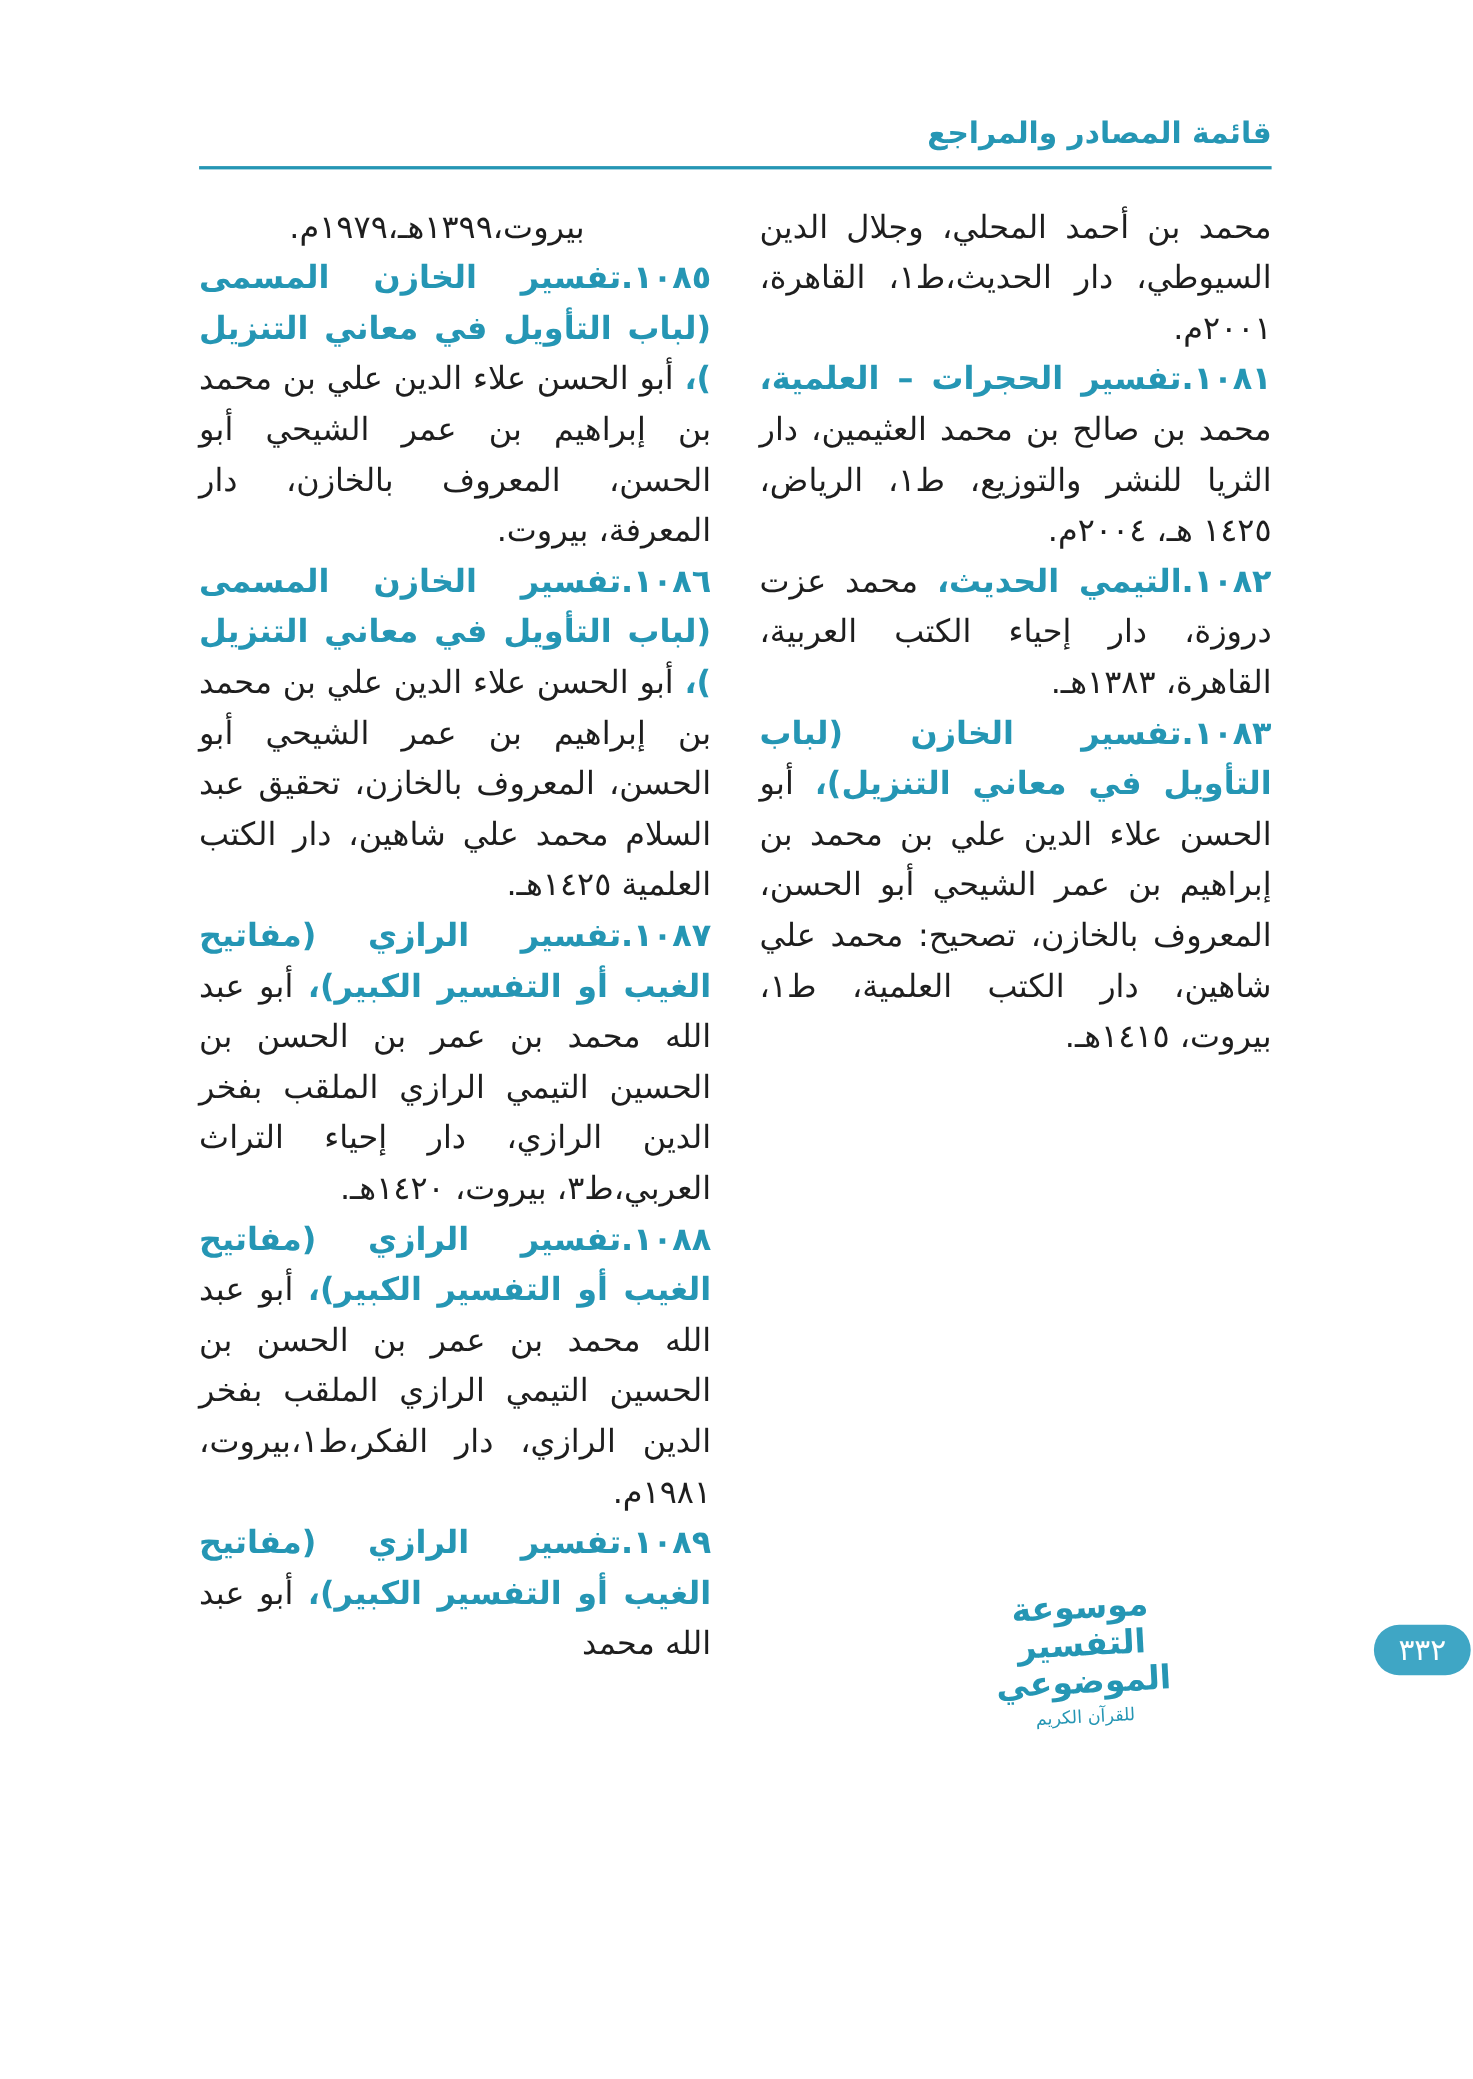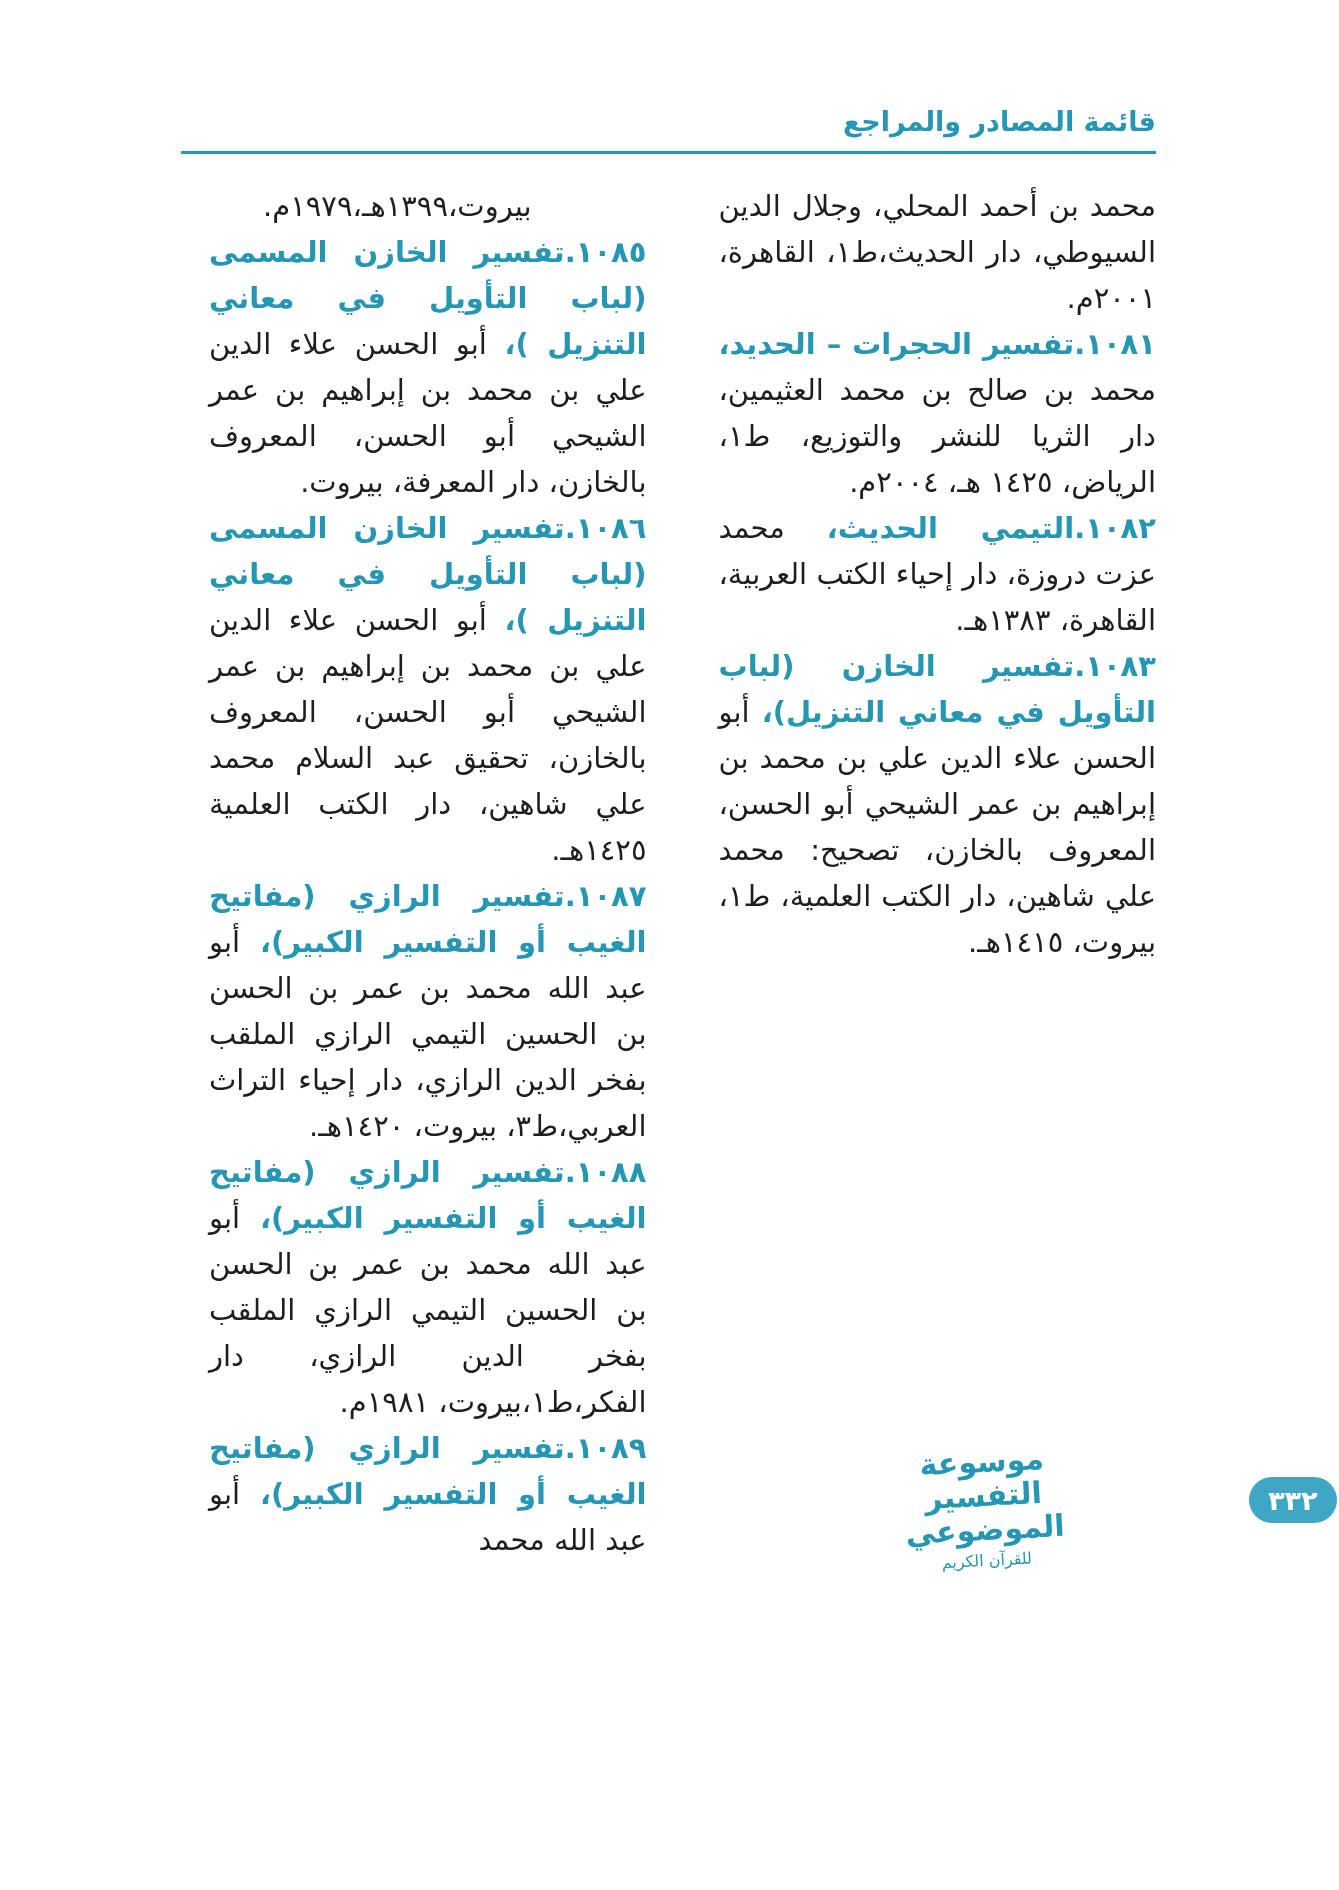--- a/index.html
+++ b/index.html
@@ -33,58 +33,57 @@
   
   .content{
     position:absolute;top:183px;right:183px;width:975px;
     display:flex;gap:44px;direction:rtl;
   }
   .col{
     flex:1;min-width:0;
     font-size:29px;line-height:46px;
     color:var(--text);
     text-align:justify;
-    margin-left:28px;
   }
   .col p{margin:0;}
   .intro-indent{text-indent:115px;}
   .num,.title{color:var(--accent);font-weight:bold;}
 
   
   .logo{
     position:absolute;top:1445px;right:240px;width:230px;
     text-align:center;color:var(--accent);
     transform:rotate(-3deg);
   }
   .logo-line1{font-size:30px;font-weight:bold;line-height:34px;}
   .logo-line2{font-size:16px;margin-top:4px;letter-spacing:1px;}
 
   
   .page-badge{
     position:absolute;top:1477px;right:2px;
     width:88px;height:46px;border-radius:23px;
     background:var(--badge);color:#ffffff;
     display:flex;align-items:center;justify-content:center;
-    font-size:27px;font-weight:bold;
+    font-size:27px;font-weight:normal;
   }
 </style>
 </head>
 <body>
 
 <div class="page">
 
   <div class="header-title">قائمة المصادر والمراجع</div>
   <div class="header-rule"></div>
 
   <div class="content">
 
     <div class="col">
       <p>محمد بن أحمد المحلي، وجلال الدين السيوطي، دار الحديث،ط١، القاهرة، ٢٠٠١م.</p>
       <div>
-          <p class="entry"><span class="num">١٠٨١.</span><span class="title">تفسير الحجرات – الحديد،</span> <span class="body-text">محمد بن صالح بن محمد العثيمين، دار الثريا للنشر والتوزيع، ط١، الرياض، ١٤٢٥ هـ، ٢٠٠٤م.</span></p>
+          <p class="entry"><span class="num">١٠٨١.</span><span class="title">تفسير الحجرات – العلمية،</span> <span class="body-text">محمد بن صالح بن محمد العثيمين، دار الثريا للنشر والتوزيع، ط١، الرياض، ١٤٢٥ هـ، ٢٠٠٤م.</span></p>
           <p class="entry"><span class="num">١٠٨٢.</span><span class="title">التيمي الحديث،</span> <span class="body-text">محمد عزت دروزة، دار إحياء الكتب العربية، القاهرة، ١٣٨٣هـ.</span></p>
           <p class="entry"><span class="num">١٠٨٣.</span><span class="title">تفسير الخازن (لباب التأويل في معاني التنزيل)،</span> <span class="body-text">أبو الحسن علاء الدين علي بن محمد بن إبراهيم بن عمر الشيحي أبو الحسن، المعروف بالخازن، تصحيح: محمد علي شاهين، دار الكتب العلمية، ط١، بيروت، ١٤١٥هـ.</span></p>
         </div>
     </div>
 
     <div class="col">
       <p class="intro-indent">بيروت،١٣٩٩هـ،١٩٧٩م.</p>
       <div>
           <p class="entry"><span class="num">١٠٨٥.</span><span class="title">تفسير الخازن المسمى (لباب التأويل في معاني التنزيل )،</span> <span class="body-text">أبو الحسن علاء الدين علي بن محمد بن إبراهيم بن عمر الشيحي أبو الحسن، المعروف بالخازن، دار المعرفة، بيروت.</span></p>
           <p class="entry"><span class="num">١٠٨٦.</span><span class="title">تفسير الخازن المسمى (لباب التأويل في معاني التنزيل )،</span> <span class="body-text">أبو الحسن علاء الدين علي بن محمد بن إبراهيم بن عمر الشيحي أبو الحسن، المعروف بالخازن، تحقيق عبد السلام محمد علي شاهين، دار الكتب العلمية ١٤٢٥هـ.</span></p>

